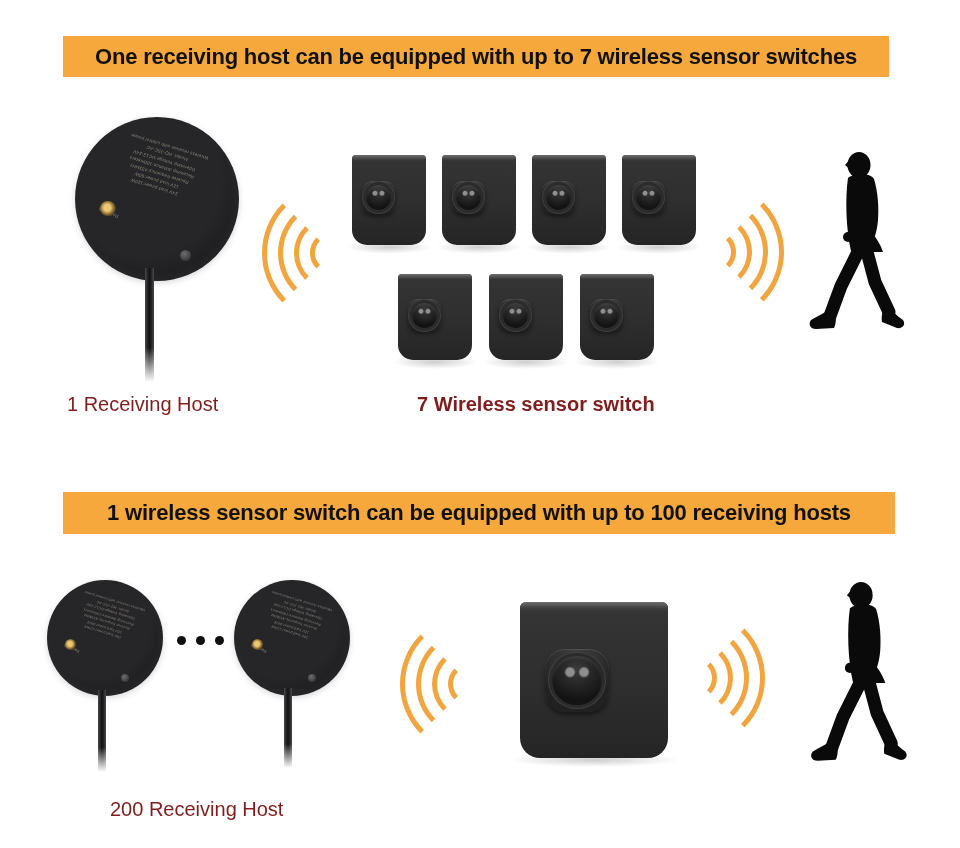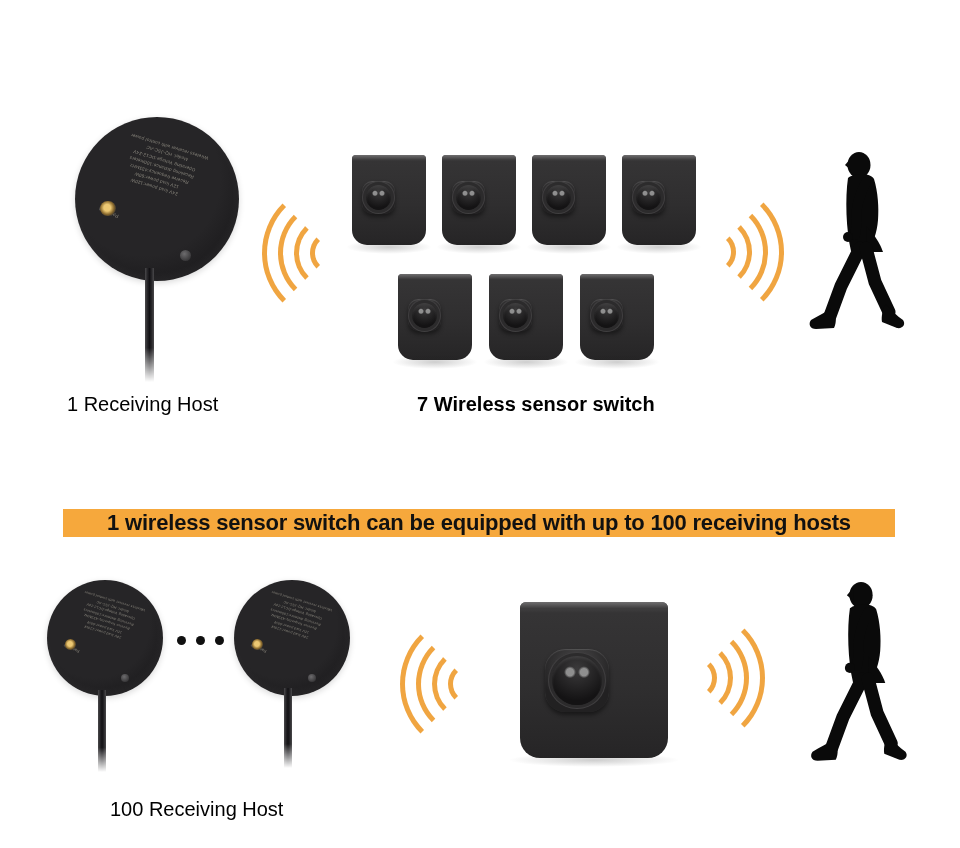--- a/index.html
+++ b/index.html
@@ -3,24 +3,24 @@
 <meta charset="utf-8">
 <style>
   html,body{margin:0;padding:0;background:#ffffff;}
   .canvas{position:relative;width:960px;height:848px;background:#ffffff;overflow:hidden;
           font-family:"Liberation Sans",sans-serif;}
 
   
   .banner{position:absolute;background:#F6A83C;color:#111111;display:flex;align-items:center;
           justify-content:center;font-weight:bold;font-size:22px;letter-spacing:-0.2px;white-space:nowrap;}
   .banner-1{left:63px;top:36px;width:826px;height:41px;}
-  .banner-2{left:63px;top:509px;width:832px;height:28px;}
-
-  
-  .lbl{position:absolute;font-size:20px;color:#000000;white-space:nowrap;}
+  .banner-2{left:63px;top:492px;width:832px;height:42px;}
+
+  
+  .lbl{position:absolute;font-size:20px;color:#7f1d1d;white-space:nowrap;}
 
   
   .disc{position:absolute;border-radius:50%;
         background:radial-gradient(circle at 42% 38%, #262527 0 55%, #19181a 85%, #141316 100%);
         box-shadow:inset -2px -4px 8px rgba(255,255,255,0.04), 0 2px 6px rgba(0,0,0,0.15);}
   .disc-lg{left:75px;top:117px;width:164px;height:164px;}
   .disc-sm{width:116px;height:116px;}
   .disc-a{left:47px;top:580px;}
   .disc-b{left:234px;top:580px;}
   .disc-text{position:absolute;left:22%;top:15%;width:62%;transform:rotate(197deg) skewX(-4deg);
@@ -97,20 +97,23 @@
       <path d="M54,98 L35,136 L24,166" fill="none" stroke="#0a0a0a" stroke-width="13" stroke-linecap="round"></path>
       <path d="M26,158 C20,162 12,166 5,170 C2,174 4,179 10,179 L28,178 C31,172 30,164 28,160 Z"></path>
       <path d="M60,98 L69,132 L83,162" fill="none" stroke="#0a0a0a" stroke-width="13" stroke-linecap="round"></path>
       <path d="M80,154 C85,160 91,166 97,170 C100,174 97,179 91,178 L76,172 C75,166 77,158 80,154 Z"></path>
     </g>
   </symbol>
 </svg>
 
 <div class="canvas">
 
+  <div class="banner banner-1">
+    <span>One receiving host can be equipped with up to 7 wireless sensor switches</span>
+  </div>
 
   <div class="disc disc-lg">
     <div class="disc-text">24V load power:120W
 12V load power:60W
 Receive frequency:433MHz
 Receiving distance:100meters
 Operating Voltage:DC12-24V
 Model: HQ-JSC-AC
 Wireless receiver with control power</div>
     <div class="pair-code">Pair code</div>
@@ -244,15 +247,15 @@
     <i class="arc a1"></i>
     <i class="arc a2"></i>
     <i class="arc a3"></i>
     <i class="arc a4"></i>
   </div>
 
   <svg class="man" style="left:806px;top:580px;width:104px;height:198px;">
     <use href="#walking-man"></use>
   </svg>
 
-  <div class="lbl" style="left:110px;top:798px;">100 Receiving Host</div>
+  <div class="lbl" style="left:110px;top:798px;">200 Receiving Host</div>
 
 </div>
 
 </body></html>

